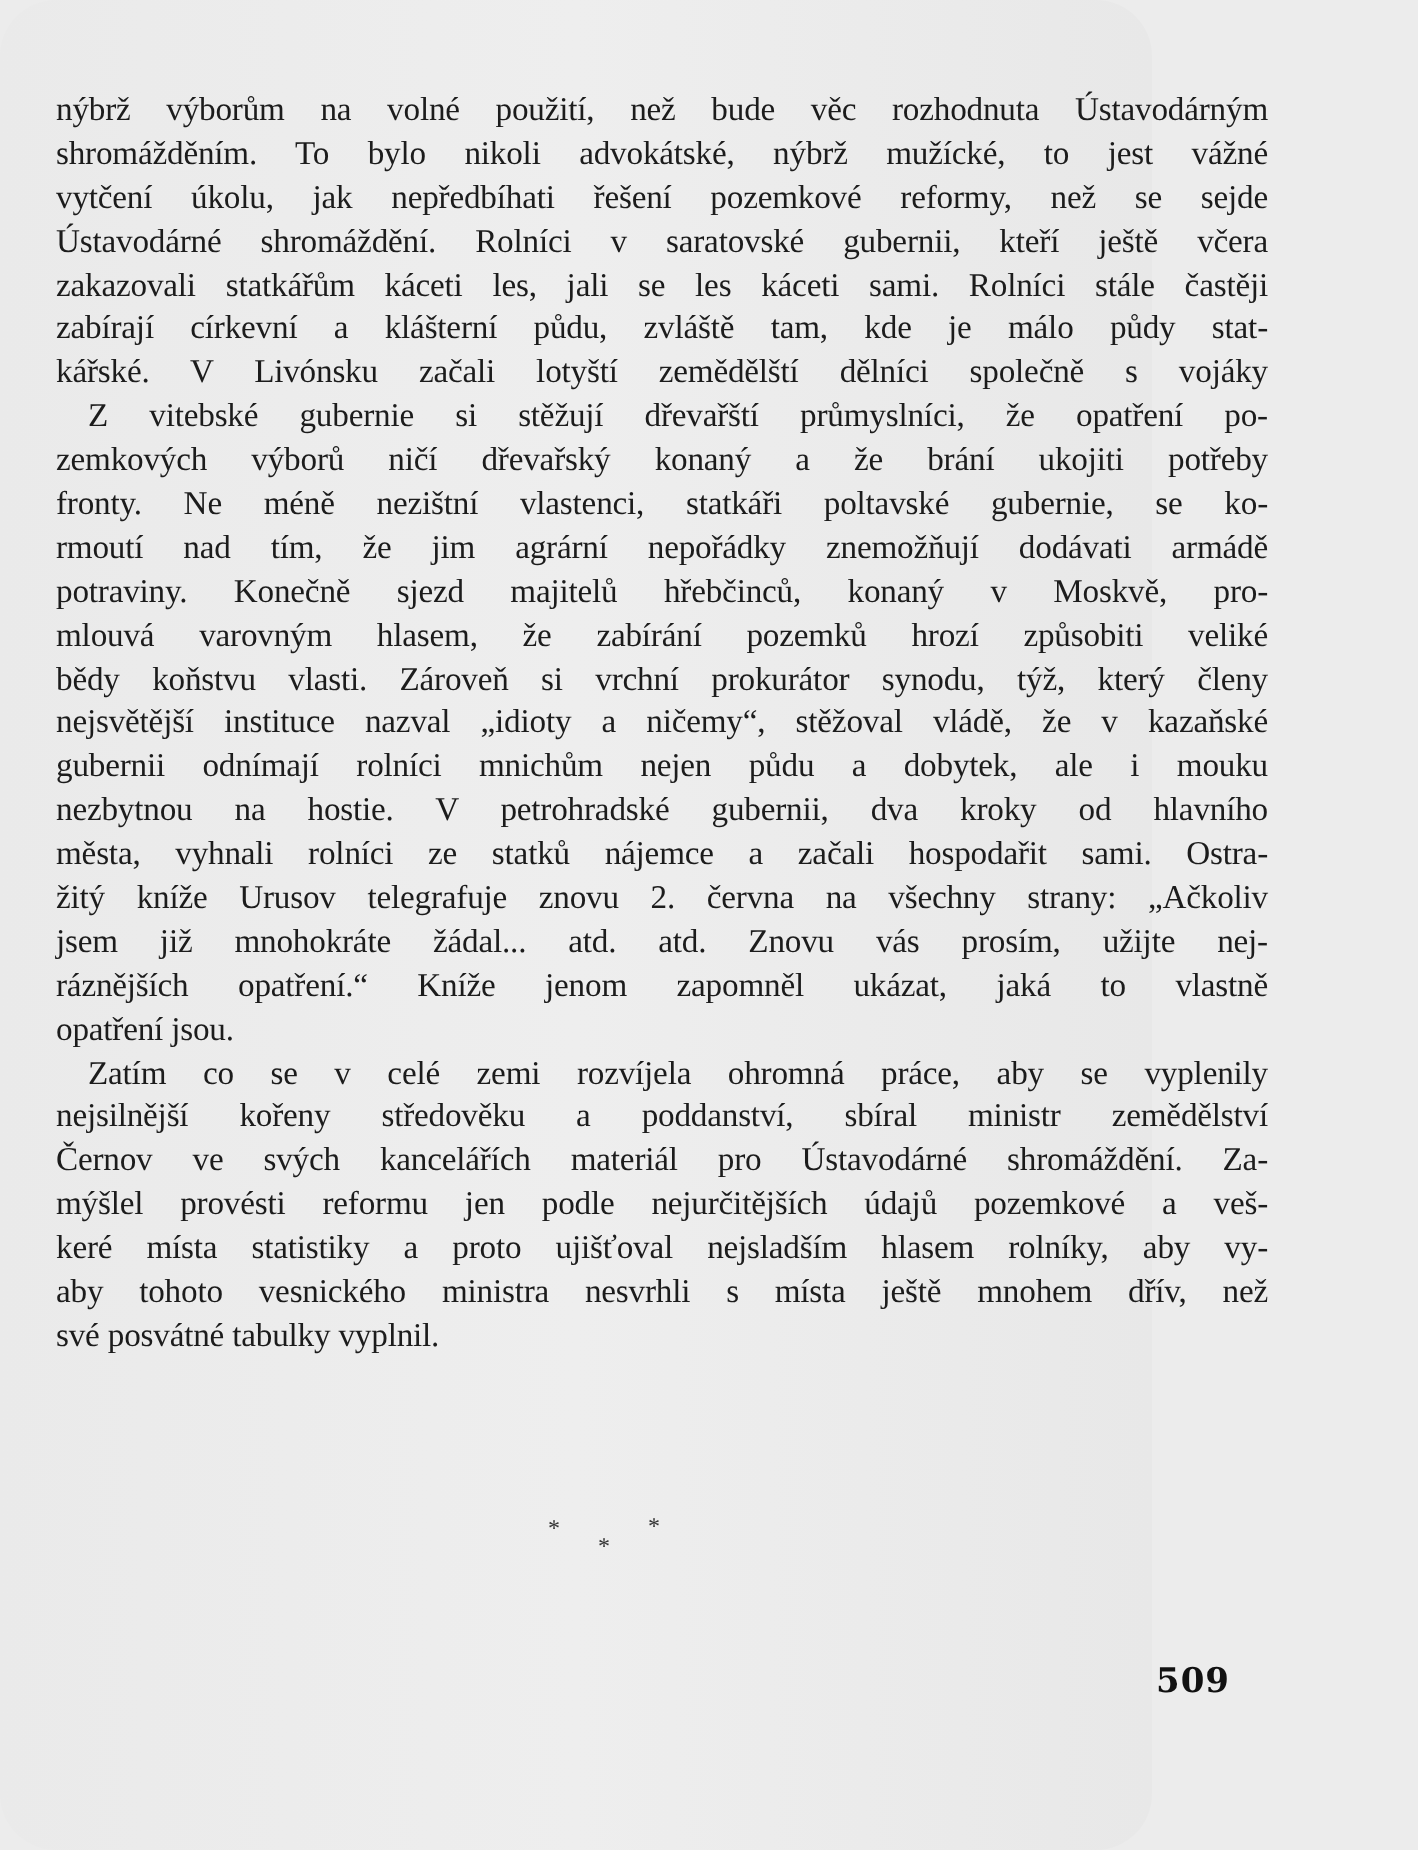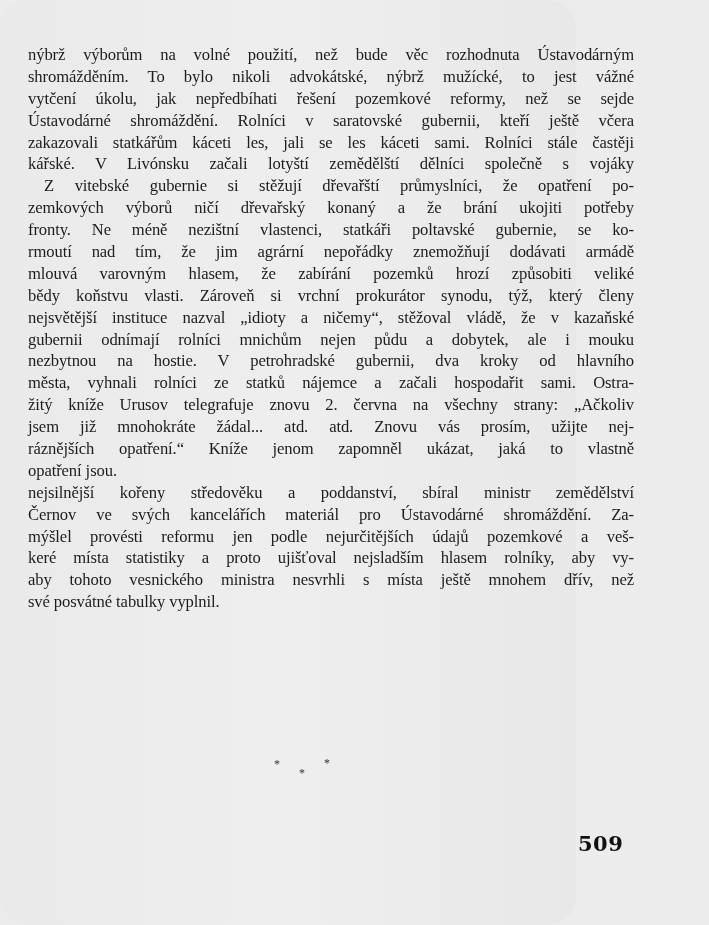--- a/index.html
+++ b/index.html
@@ -36,49 +36,52 @@
     width: 70px; height: 30px;
     font-size: 12px; color: #333;
   }
   .ornament span { position: absolute; }
   .ornament .s1 { left: 4px; top: 2px; }
   .ornament .s2 { left: 29px; top: 11px; }
   .ornament .s3 { left: 54px; top: 1px; }
   .page-number {
     position: absolute; left: 578px; top: 831px;
     font-family: "DejaVu Serif", serif;
-    font-weight: bold; font-size: 21px; color: #111;
+    font-weight: bold; font-size: 17px; color: #111;
     letter-spacing: 0.5px;
   }
 </style>
 </head>
 <body>
 
 <div class="page">
   <div class="text-block" id="text-block">
       <span class="line">nýbrž výborům na volné použití, než bude věc rozhodnuta Ústavodárným</span>
       <span class="line">shromážděním. To bylo nikoli advokátské, nýbrž mužícké, to jest vážné</span>
       <span class="line">vytčení úkolu, jak nepředbíhati řešení pozemkové reformy, než se sejde</span>
       <span class="line">Ústavodárné shromáždění. Rolníci v saratovské gubernii, kteří ještě včera</span>
       <span class="line">zakazovali statkářům káceti les, jali se les káceti sami. Rolníci stále častěji</span>
+      <span class="line">zabírají církevní a klášterní půdu, zvláště tam, kde je málo půdy stat-</span>
       <span class="line">kářské. V Livónsku začali lotyští zemědělští dělníci společně s vojáky</span>
       <span class="line indent">Z vitebské gubernie si stěžují dřevařští průmyslníci, že opatření po-</span>
       <span class="line">zemkových výborů ničí dřevařský konaný a že brání ukojiti potřeby</span>
       <span class="line">fronty. Ne méně nezištní vlastenci, statkáři poltavské gubernie, se ko-</span>
       <span class="line">rmoutí nad tím, že jim agrární nepořádky znemožňují dodávati armádě</span>
+      <span class="line">potraviny. Konečně sjezd majitelů hřebčinců, konaný v Moskvě, pro-</span>
       <span class="line">mlouvá varovným hlasem, že zabírání pozemků hrozí způsobiti veliké</span>
       <span class="line">bědy koňstvu vlasti. Zároveň si vrchní prokurátor synodu, týž, který členy</span>
       <span class="line">nejsvětější instituce nazval „idioty a ničemy“, stěžoval vládě, že v kazaňské</span>
       <span class="line">gubernii odnímají rolníci mnichům nejen půdu a dobytek, ale i mouku</span>
       <span class="line">nezbytnou na hostie. V petrohradské gubernii, dva kroky od hlavního</span>
       <span class="line">města, vyhnali rolníci ze statků nájemce a začali hospodařit sami. Ostra-</span>
       <span class="line">žitý kníže Urusov telegrafuje znovu 2. června na všechny strany: „Ačkoliv</span>
       <span class="line">jsem již mnohokráte žádal... atd. atd. Znovu vás prosím, užijte nej-</span>
       <span class="line">ráznějších opatření.“ Kníže jenom zapomněl ukázat, jaká to vlastně</span>
       <span class="line last">opatření jsou.</span>
+      <span class="line indent">Zatím co se v celé zemi rozvíjela ohromná práce, aby se vyplenily</span>
       <span class="line">nejsilnější kořeny středověku a poddanství, sbíral ministr zemědělství</span>
       <span class="line">Černov ve svých kancelářích materiál pro Ústavodárné shromáždění. Za-</span>
       <span class="line">mýšlel provésti reformu jen podle nejurčitějších údajů pozemkové a veš-</span>
       <span class="line">keré místa statistiky a proto ujišťoval nejsladším hlasem rolníky, aby vy-</span>
       <span class="line">aby tohoto vesnického ministra nesvrhli s místa ještě mnohem dřív, než</span>
       <span class="line last">své posvátné tabulky vyplnil.</span>
     </div>
 
   <div class="ornament">
     <span class="s1">*</span>

